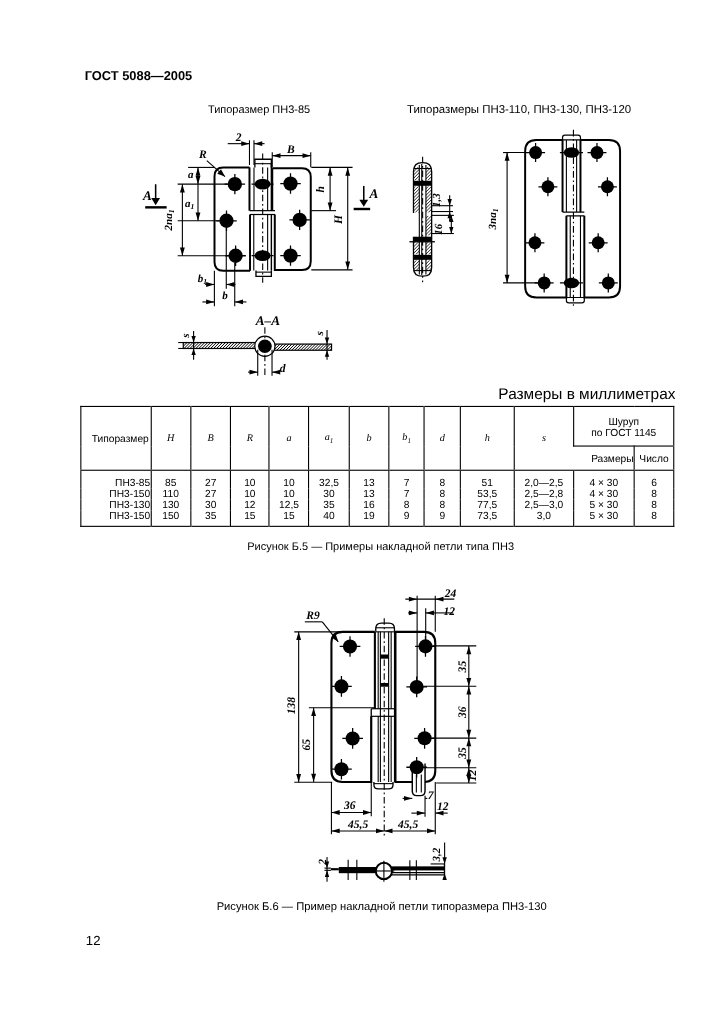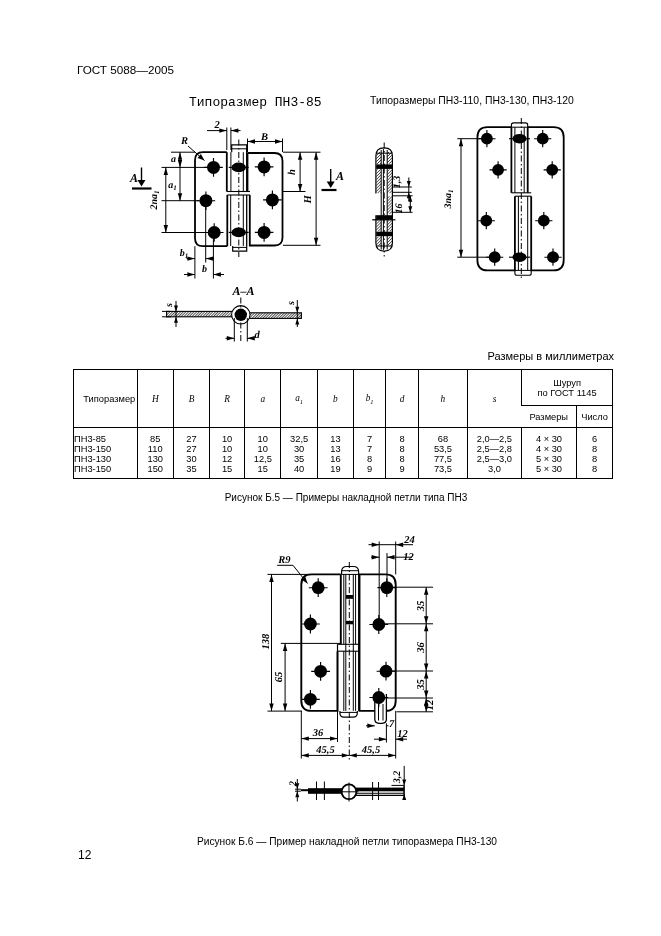--- a/index.html
+++ b/index.html
@@ -2,38 +2,38 @@
 <html><head>
 <meta charset="utf-8">
 <style>
 html,body{margin:0;padding:0;background:#fff;overflow:hidden;}
 body{width:661px;height:936px;position:relative;font-family:"Liberation Sans",sans-serif;color:#000;}
 .abs{position:absolute;}
 svg{position:absolute;left:0;top:0;}
 svg text{-webkit-font-smoothing:antialiased;}
 table.t{border-collapse:collapse;table-layout:fixed;}
 table.t td{border:none;border-left:1px solid #000;padding:0;font-size:9.3px;overflow:hidden;}
-table.t td:first-child{border-left:none;}
+table.t td:first-child{border-left:none;text-align:right;}
 tr.hr td{border-bottom:1px solid #000;}
 td.hl{font-family:"Liberation Serif",serif;font-style:italic;text-align:center;}
 td.hp{text-align:center;margin-top:36px;}
 .sub{font-size:6.5px;vertical-align:sub;}
 td.dn{padding-left:7px;}
 td.dc{text-align:center;}
 </style>
 </head>
 <body>
 
-<div class="abs" style="left:77px;top:63px;font-size:11.7px;font-weight:normal;">ГОСТ 5088—2005</div>
-
-<div class="abs" style="left:189px;top:95px;font-size:13px;font-family:Liberation Mono, monospace;">Типоразмер ПН3-85</div>
+<div class="abs" style="left:77px;top:63px;font-size:11.7px;font-weight:bold;">ГОСТ 5088—2005</div>
+
+<div class="abs" style="left:189px;top:95px;font-size:10px;">Типоразмер ПН3-85</div>
 
 <div class="abs" style="left:370px;top:95px;font-size:10.4px;">Типоразмеры ПН3-110, ПН3-130, ПН3-120</div>
 
-<div class="abs" style="left:414px;top:350px;width:200px;font-size:11px;text-align:right;">Размеры в миллиметрах</div>
+<div class="abs" style="left:414px;top:350px;width:200px;font-size:14px;text-align:right;">Размеры в миллиметрах</div>
 
 <svg width="661" height="936" viewBox="0 0 661 936" text-rendering="geometricPrecision">
 <defs>
 <pattern id="hatch" patternUnits="userSpaceOnUse" width="1.9" height="1.9" patternTransform="rotate(45)">
 <line x1="0" y1="0" x2="0" y2="1.9" stroke="#000" stroke-width="1.3"></line>
 </pattern>
 <pattern id="hatch3" patternUnits="userSpaceOnUse" width="2.1" height="2.1" patternTransform="rotate(45)">
 <line x1="0" y1="0" x2="0" y2="2.1" stroke="#000" stroke-width="1.1"></line>
 </pattern>
 </defs>
@@ -631,21 +631,21 @@
 <tr style="height:16.5px;vertical-align:bottom;">
         <td class="dn">ПН3-85</td>
         <td class="dc">85</td>
         <td class="dc">27</td>
         <td class="dc">10</td>
         <td class="dc">10</td>
         <td class="dc">32,5</td>
         <td class="dc">13</td>
         <td class="dc">7</td>
         <td class="dc">8</td>
-        <td class="dc">68</td>
+        <td class="dc">51</td>
         <td class="dc">2,0—2,5</td>
         <td class="dc">4 × 30</td>
         <td class="dc">6</td>
       </tr>
 <tr style="height:10px;">
         <td class="dn">ПН3-150</td>
         <td class="dc">110</td>
         <td class="dc">27</td>
         <td class="dc">10</td>
         <td class="dc">10</td>
@@ -686,15 +686,15 @@
         <td class="dc">73,5</td>
         <td class="dc">3,0</td>
         <td class="dc">5 × 30</td>
         <td class="dc">8</td>
       </tr>
 </tbody>
   </table>
 
 <div class="abs" style="left:96px;top:492px;width:500px;text-align:center;font-size:10px;">Рисунок Б.5 — Примеры накладной петли типа ПН3</div>
 
-<div class="abs" style="left:97px;top:836px;width:500px;text-align:center;font-size:10.2px;">Рисунок Б.6 — Пример накладной петли типоразмера ПН3-130</div>
+<div class="abs" style="left:97px;top:819px;width:500px;text-align:center;font-size:10.2px;">Рисунок Б.6 — Пример накладной петли типоразмера ПН3-130</div>
 
 <div class="abs" style="left:78px;top:848px;font-size:12px;">12</div>
 
 </body></html>

